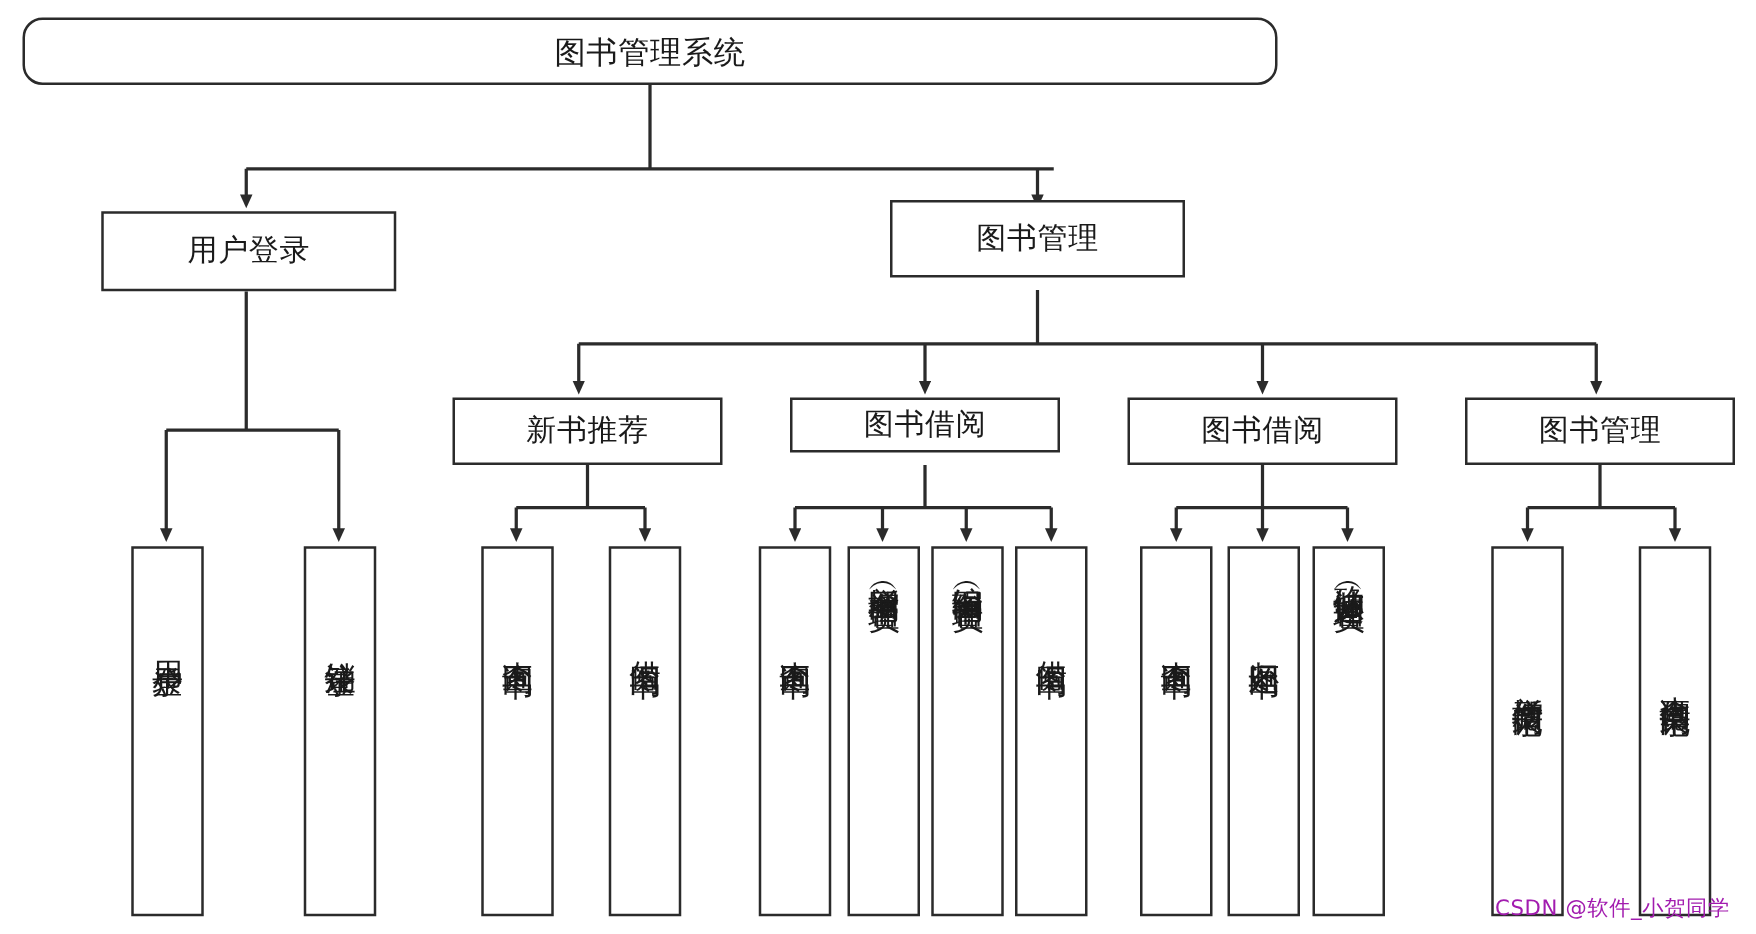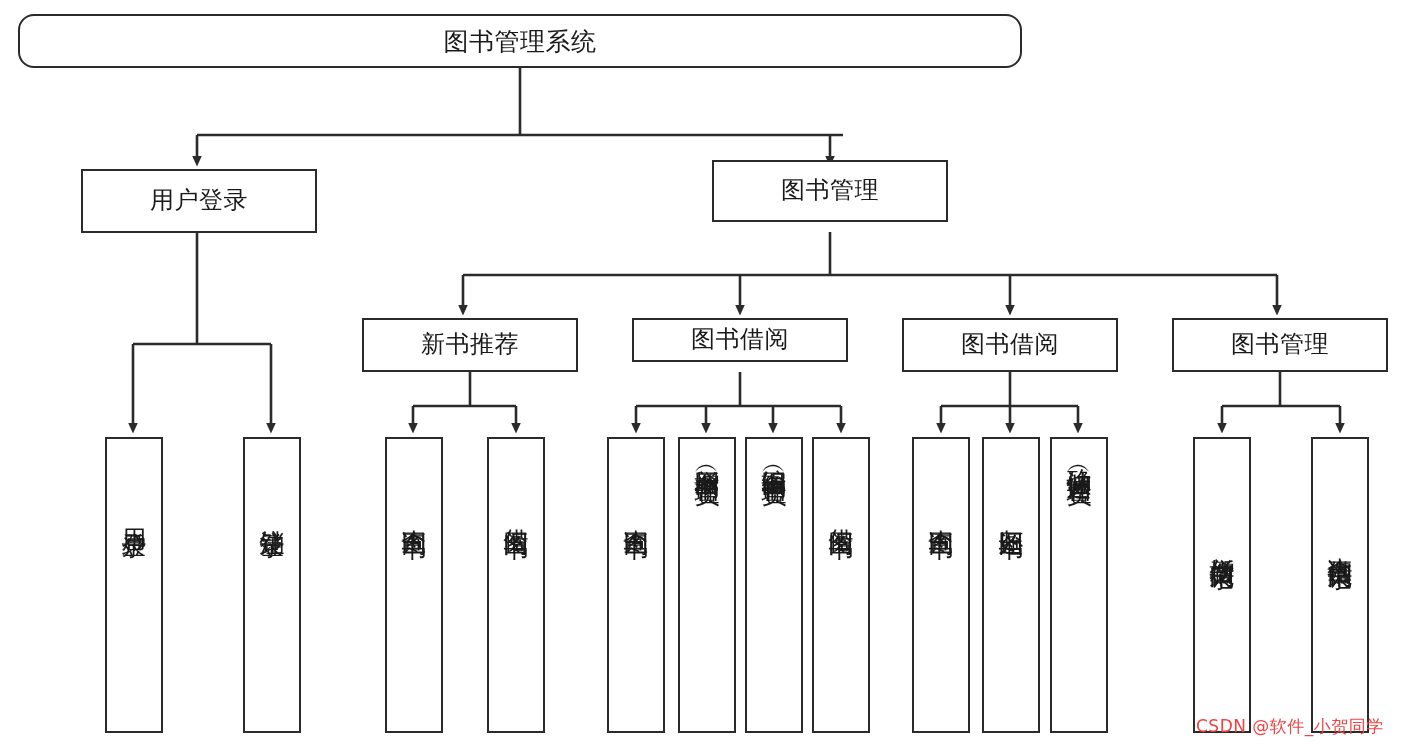--- a/index.html
+++ b/index.html
@@ -59,21 +59,21 @@
     text-align:left;
   }
   .node.vert.mid .label{ padding-top:64px; }
   .node.vert.short .label{ padding-top:92px; }
   .node.vert.tall .label{ padding-top:4px; }
   #watermark{
     position:absolute;
     left:1196px;
     top:715px;
     font-size:17px;
-    color:#ef4444;
+    color:#a21caf;
     letter-spacing:0.5px;
     white-space:nowrap;
     z-index:5;
   }
 </style>
 </head>
 <body>
 
 <div id="canvas">
 

